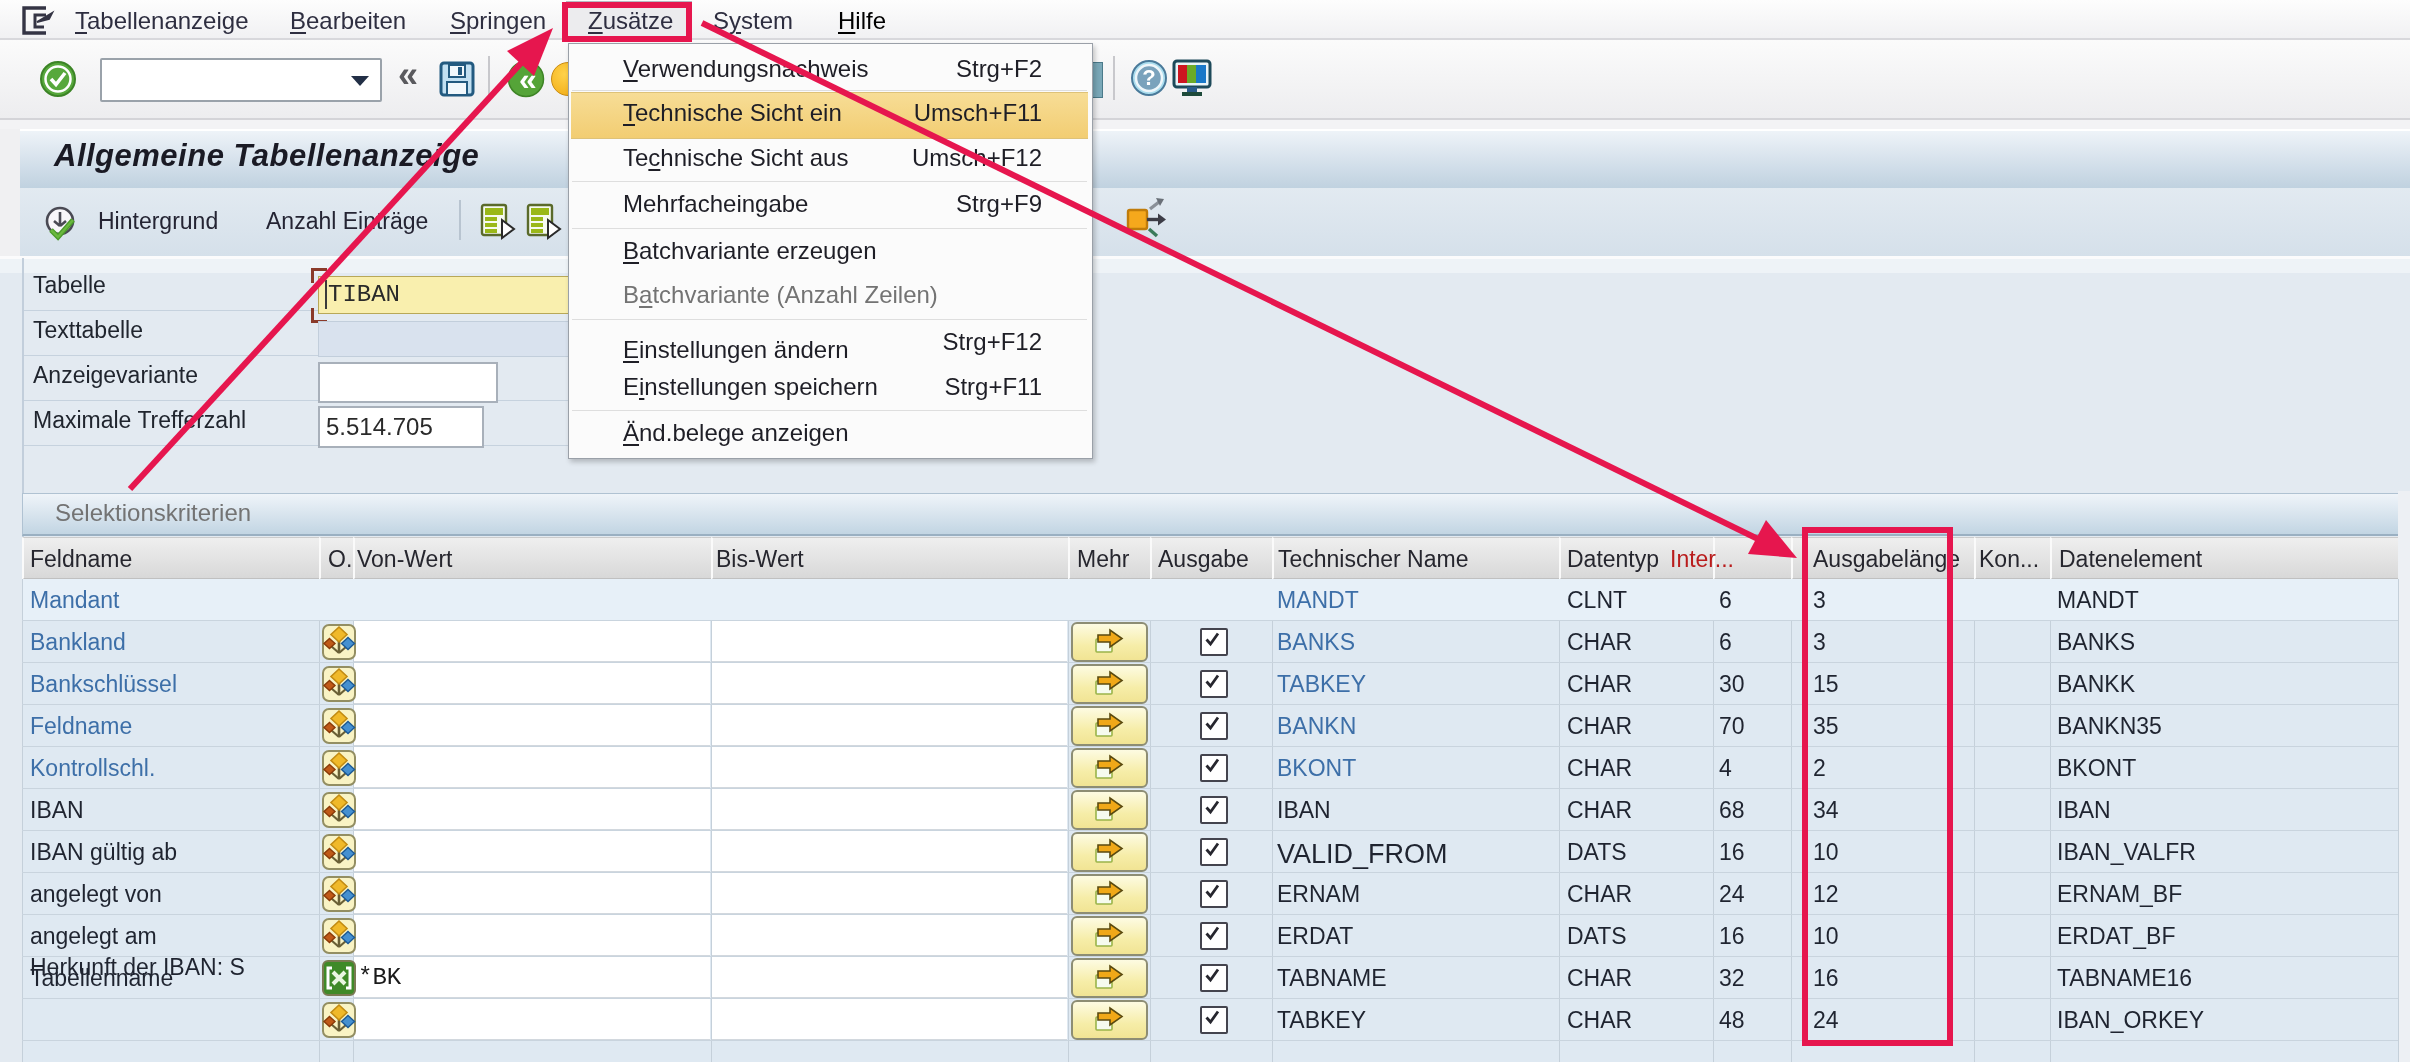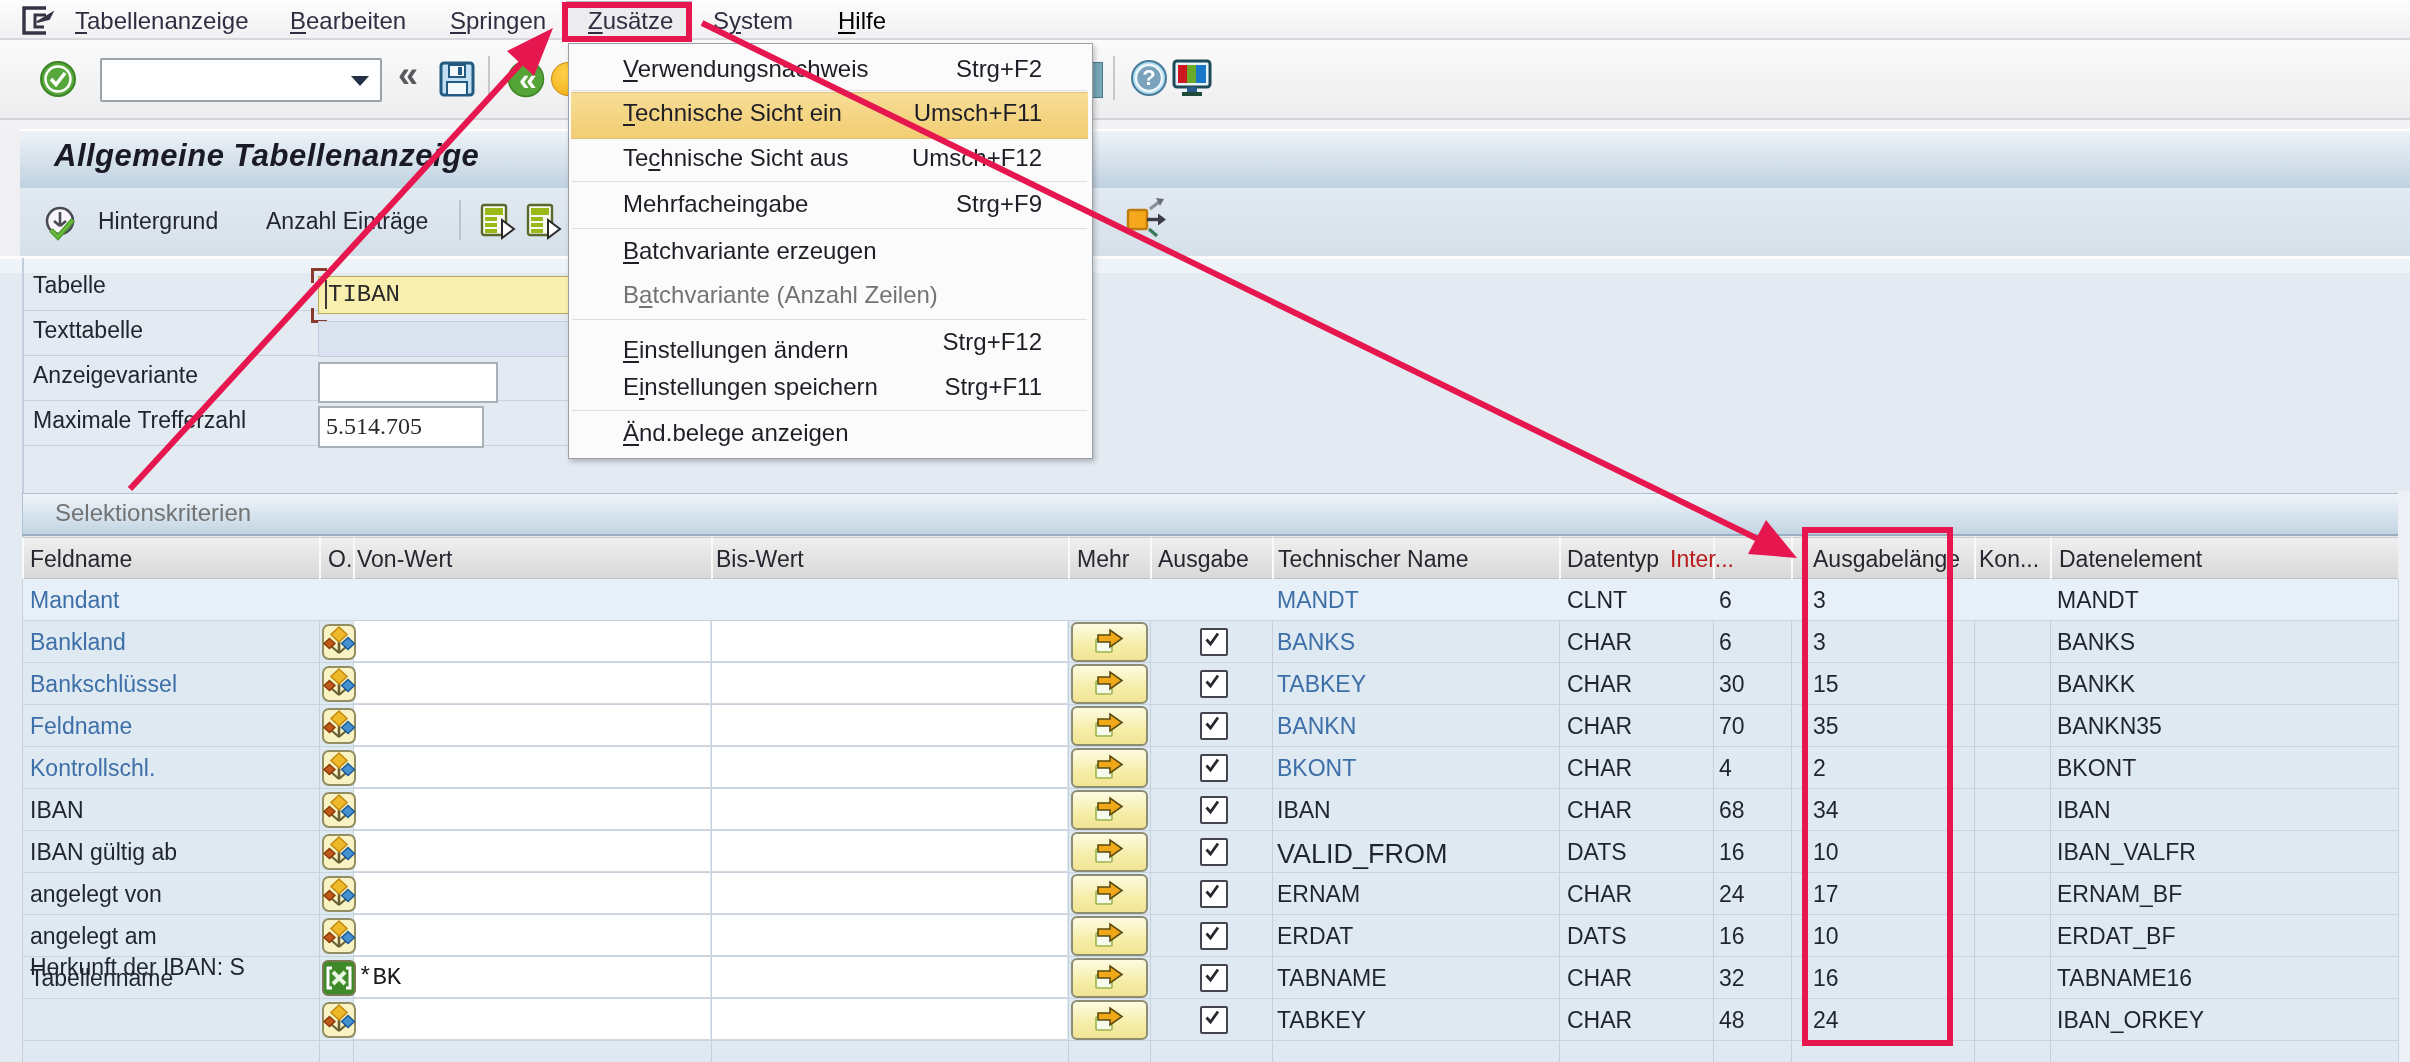--- a/index.html
+++ b/index.html
@@ -109,21 +109,21 @@
 <div class="ab" style="left:33px;top:362px;font-size:23px;color:#20252e">Anzeigevariante</div>
 <div class="ab" style="left:33px;top:407px;font-size:23px;color:#20252e">Maximale Trefferzahl</div>
 <div class="ab" style="left:318px;top:276px;width:254px;height:36px;background:#f9efae;border:1px solid #b8a858"></div>
 <div class="ab" style="left:325px;top:280px;width:2px;height:29px;background:#3a3a3a"></div>
 <div class="ab" style="left:328px;top:281px;font-size:24px;font-family:'Liberation Mono',monospace;color:#2a2a2a">TIBAN</div>
 <div class="ab" style="left:311px;top:268px;width:13px;height:12px;border-left:3px solid #8a3a2a;border-top:3px solid #8a3a2a"></div>
 <div class="ab" style="left:311px;top:308px;width:13px;height:12px;border-left:3px solid #8a3a2a;border-bottom:3px solid #8a3a2a"></div>
 <div class="ab" style="left:318px;top:321px;width:254px;height:34px;background:#d9e2ee;border:1px solid #c2cedb"></div>
 <div class="ab" style="left:318px;top:362px;width:176px;height:37px;background:#fff;border:2px solid #a8b0ba"></div>
 <div class="ab" style="left:318px;top:406px;width:162px;height:38px;background:#fff;border:2px solid #a8b0ba"></div>
-<div class="ab" style="left:326px;top:413px;font-size:24px;font-family:Liberation Serif, serif;color:#2a2a2a">5.514.705</div>
+<div class="ab" style="left:326px;top:413px;font-size:24px;font-family:Liberation Sans, sans-serif;color:#2a2a2a">5.514.705</div>
 <div class="ab" style="left:22px;top:493px;width:2380px;height:40px;background:linear-gradient(#eff4f9,#c2d5e3);border:1px solid #b0c2d2;border-bottom:2px solid #9ab0c2"></div>
 <div class="ab" style="left:55px;top:499px;font-size:24px;color:#737373">Selektionskriterien</div>
 <div class="ab" style="left:22px;top:537px;width:295px;height:40px;background:linear-gradient(#efefef,#d8d8d8);border-left:2px solid #fafafa;border-bottom:2px solid #c0c0c0;border-top:1px solid #cccccc"></div>
 <div class="ab" style="left:30px;top:546px;font-size:23px;color:#26262e">Feldname</div>
 <div class="ab" style="left:319px;top:537px;width:32px;height:40px;background:linear-gradient(#efefef,#d8d8d8);border-left:2px solid #fafafa;border-bottom:2px solid #c0c0c0;border-top:1px solid #cccccc"></div>
 <div class="ab" style="left:328px;top:546px;font-size:23px;color:#26262e">O.</div>
 <div class="ab" style="left:353px;top:537px;width:356px;height:40px;background:linear-gradient(#efefef,#d8d8d8);border-left:2px solid #fafafa;border-bottom:2px solid #c0c0c0;border-top:1px solid #cccccc"></div>
 <div class="ab" style="left:357px;top:546px;font-size:23px;color:#26262e">Von-Wert</div>
 <div class="ab" style="left:711px;top:537px;width:355px;height:40px;background:linear-gradient(#efefef,#d8d8d8);border-left:2px solid #fafafa;border-bottom:2px solid #c0c0c0;border-top:1px solid #cccccc"></div>
 <div class="ab" style="left:716px;top:546px;font-size:23px;color:#26262e">Bis-Wert</div>
@@ -346,21 +346,21 @@
 <path d="M10 9 L22 9 L22 4 L34 12.5 L22 21 L22 16 L10 16 Z" fill="#f0a818" stroke="#5a4a10" stroke-width="1.6"></path>
 </svg>
   </div>
 <div style="position:absolute;left:1200px;top:880px;width:24px;height:24px;background:#fff;border:2px solid #44444e;border-radius:2px">
 <svg width="20" height="20" viewBox="0 0 20 20">
       <path d="M4.5 9.5 L8.5 14 L16 3.5" stroke="#26262e" stroke-width="2.8" fill="none"></path>
     </svg></div>
 <div class="ab" style="left:1277px;top:881px;font-size:23px;color:#1f2430">ERNAM</div>
 <div class="ab" style="left:1567px;top:881px;font-size:23px;color:#1f2430">CHAR</div>
 <div class="ab" style="left:1719px;top:881px;font-size:23px;color:#1f2430">24</div>
-<div class="ab" style="left:1813px;top:881px;font-size:23px;color:#1f2430">17</div>
+<div class="ab" style="left:1813px;top:881px;font-size:23px;color:#1f2430">12</div>
 <div class="ab" style="left:2057px;top:881px;font-size:23px;color:#1f2430">ERNAM_BF</div>
 <div class="ab" style="left:22px;top:956px;width:2376px;height:1px;background:#c9d4de"></div>
 <div class="ab" style="left:354px;top:915px;width:356px;height:40px;background:#fff;border-bottom:1px solid #d2d8de"></div>
 <div class="ab" style="left:712px;top:915px;width:355px;height:40px;background:#fff;border-bottom:1px solid #d2d8de"></div>
 <div class="ab" style="left:30px;top:923px;font-size:23px;color:#1f2430">angelegt am</div>
 <svg width="34" height="36" viewBox="0 0 34 36" style="position:absolute;left:322px;top:918px">
 <rect x="1" y="1" width="32" height="34" rx="6" fill="#f9f3c4" stroke="#938e62" stroke-width="2"></rect>
 <path d="M17 15 L17 29" stroke="#6a6036" stroke-width="2.6" fill="none"></path>
 <path d="M17 29 L9 22 M17 29 L25 22" stroke="#6a6036" stroke-width="2.2" fill="none"></path>
 <polygon points="17,3 25,10.5 17,18 9,10.5" fill="#f0b929" stroke="#c28b12" stroke-width="1.6"></polygon>

